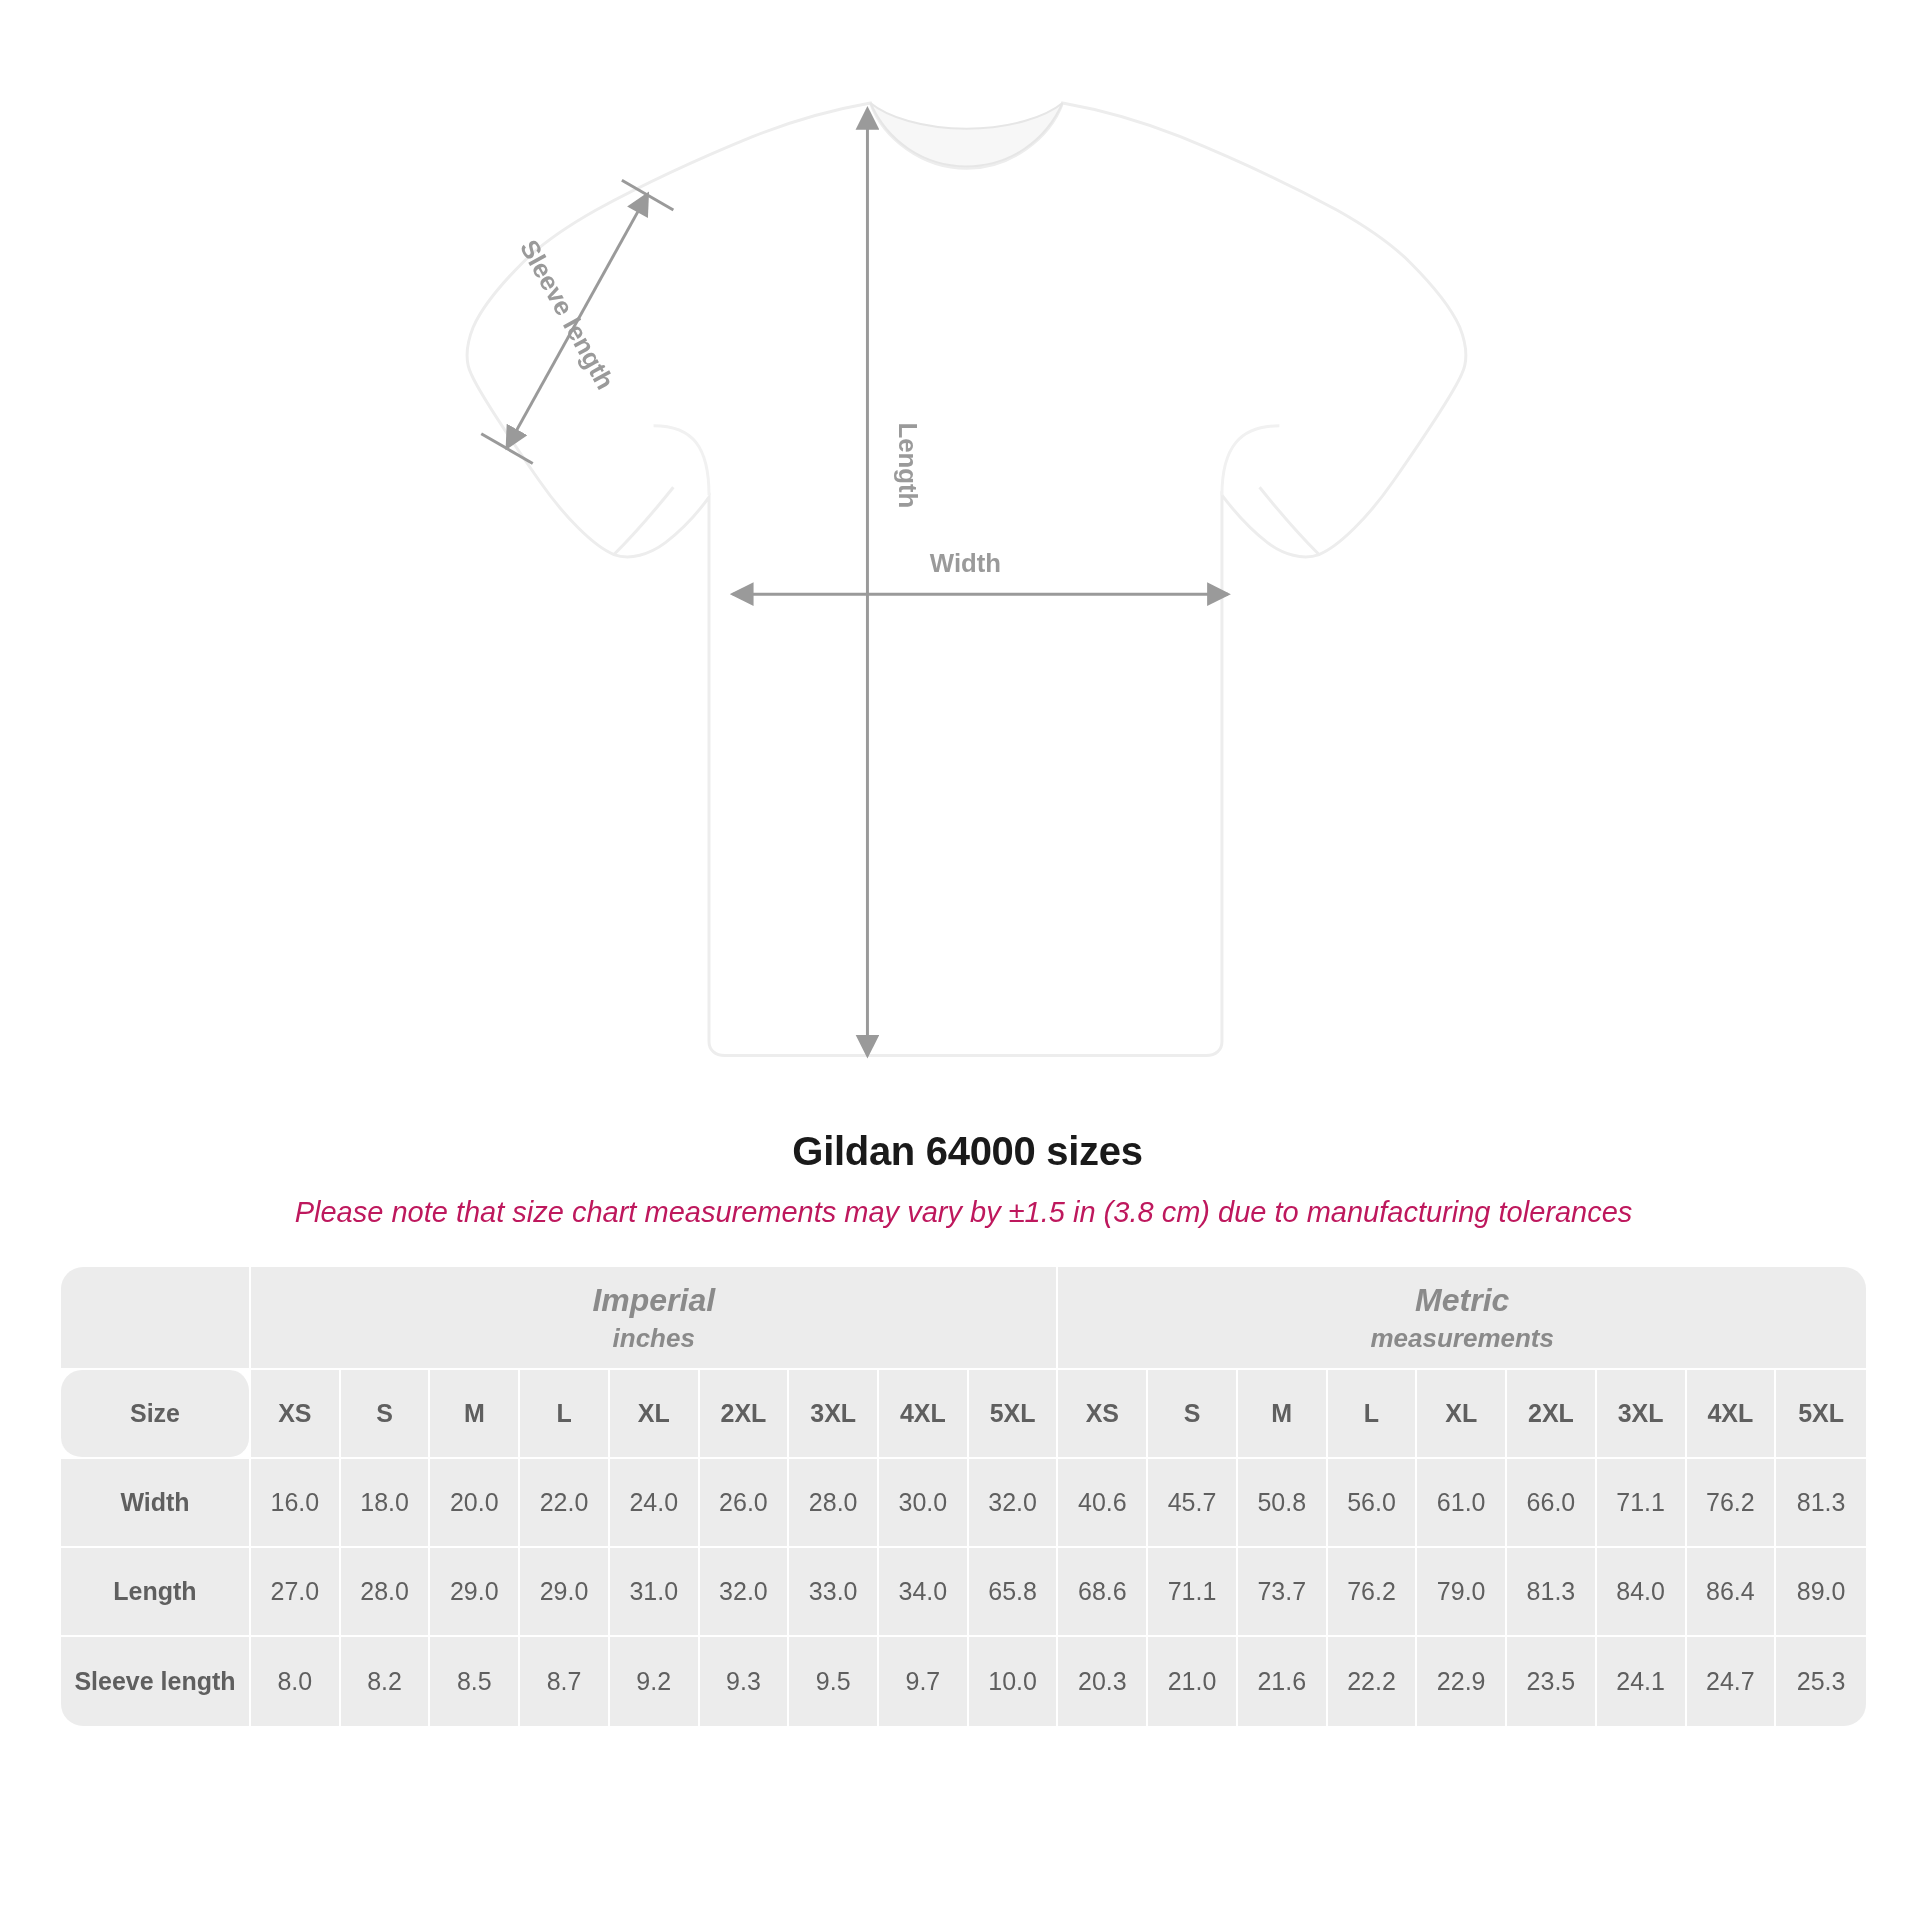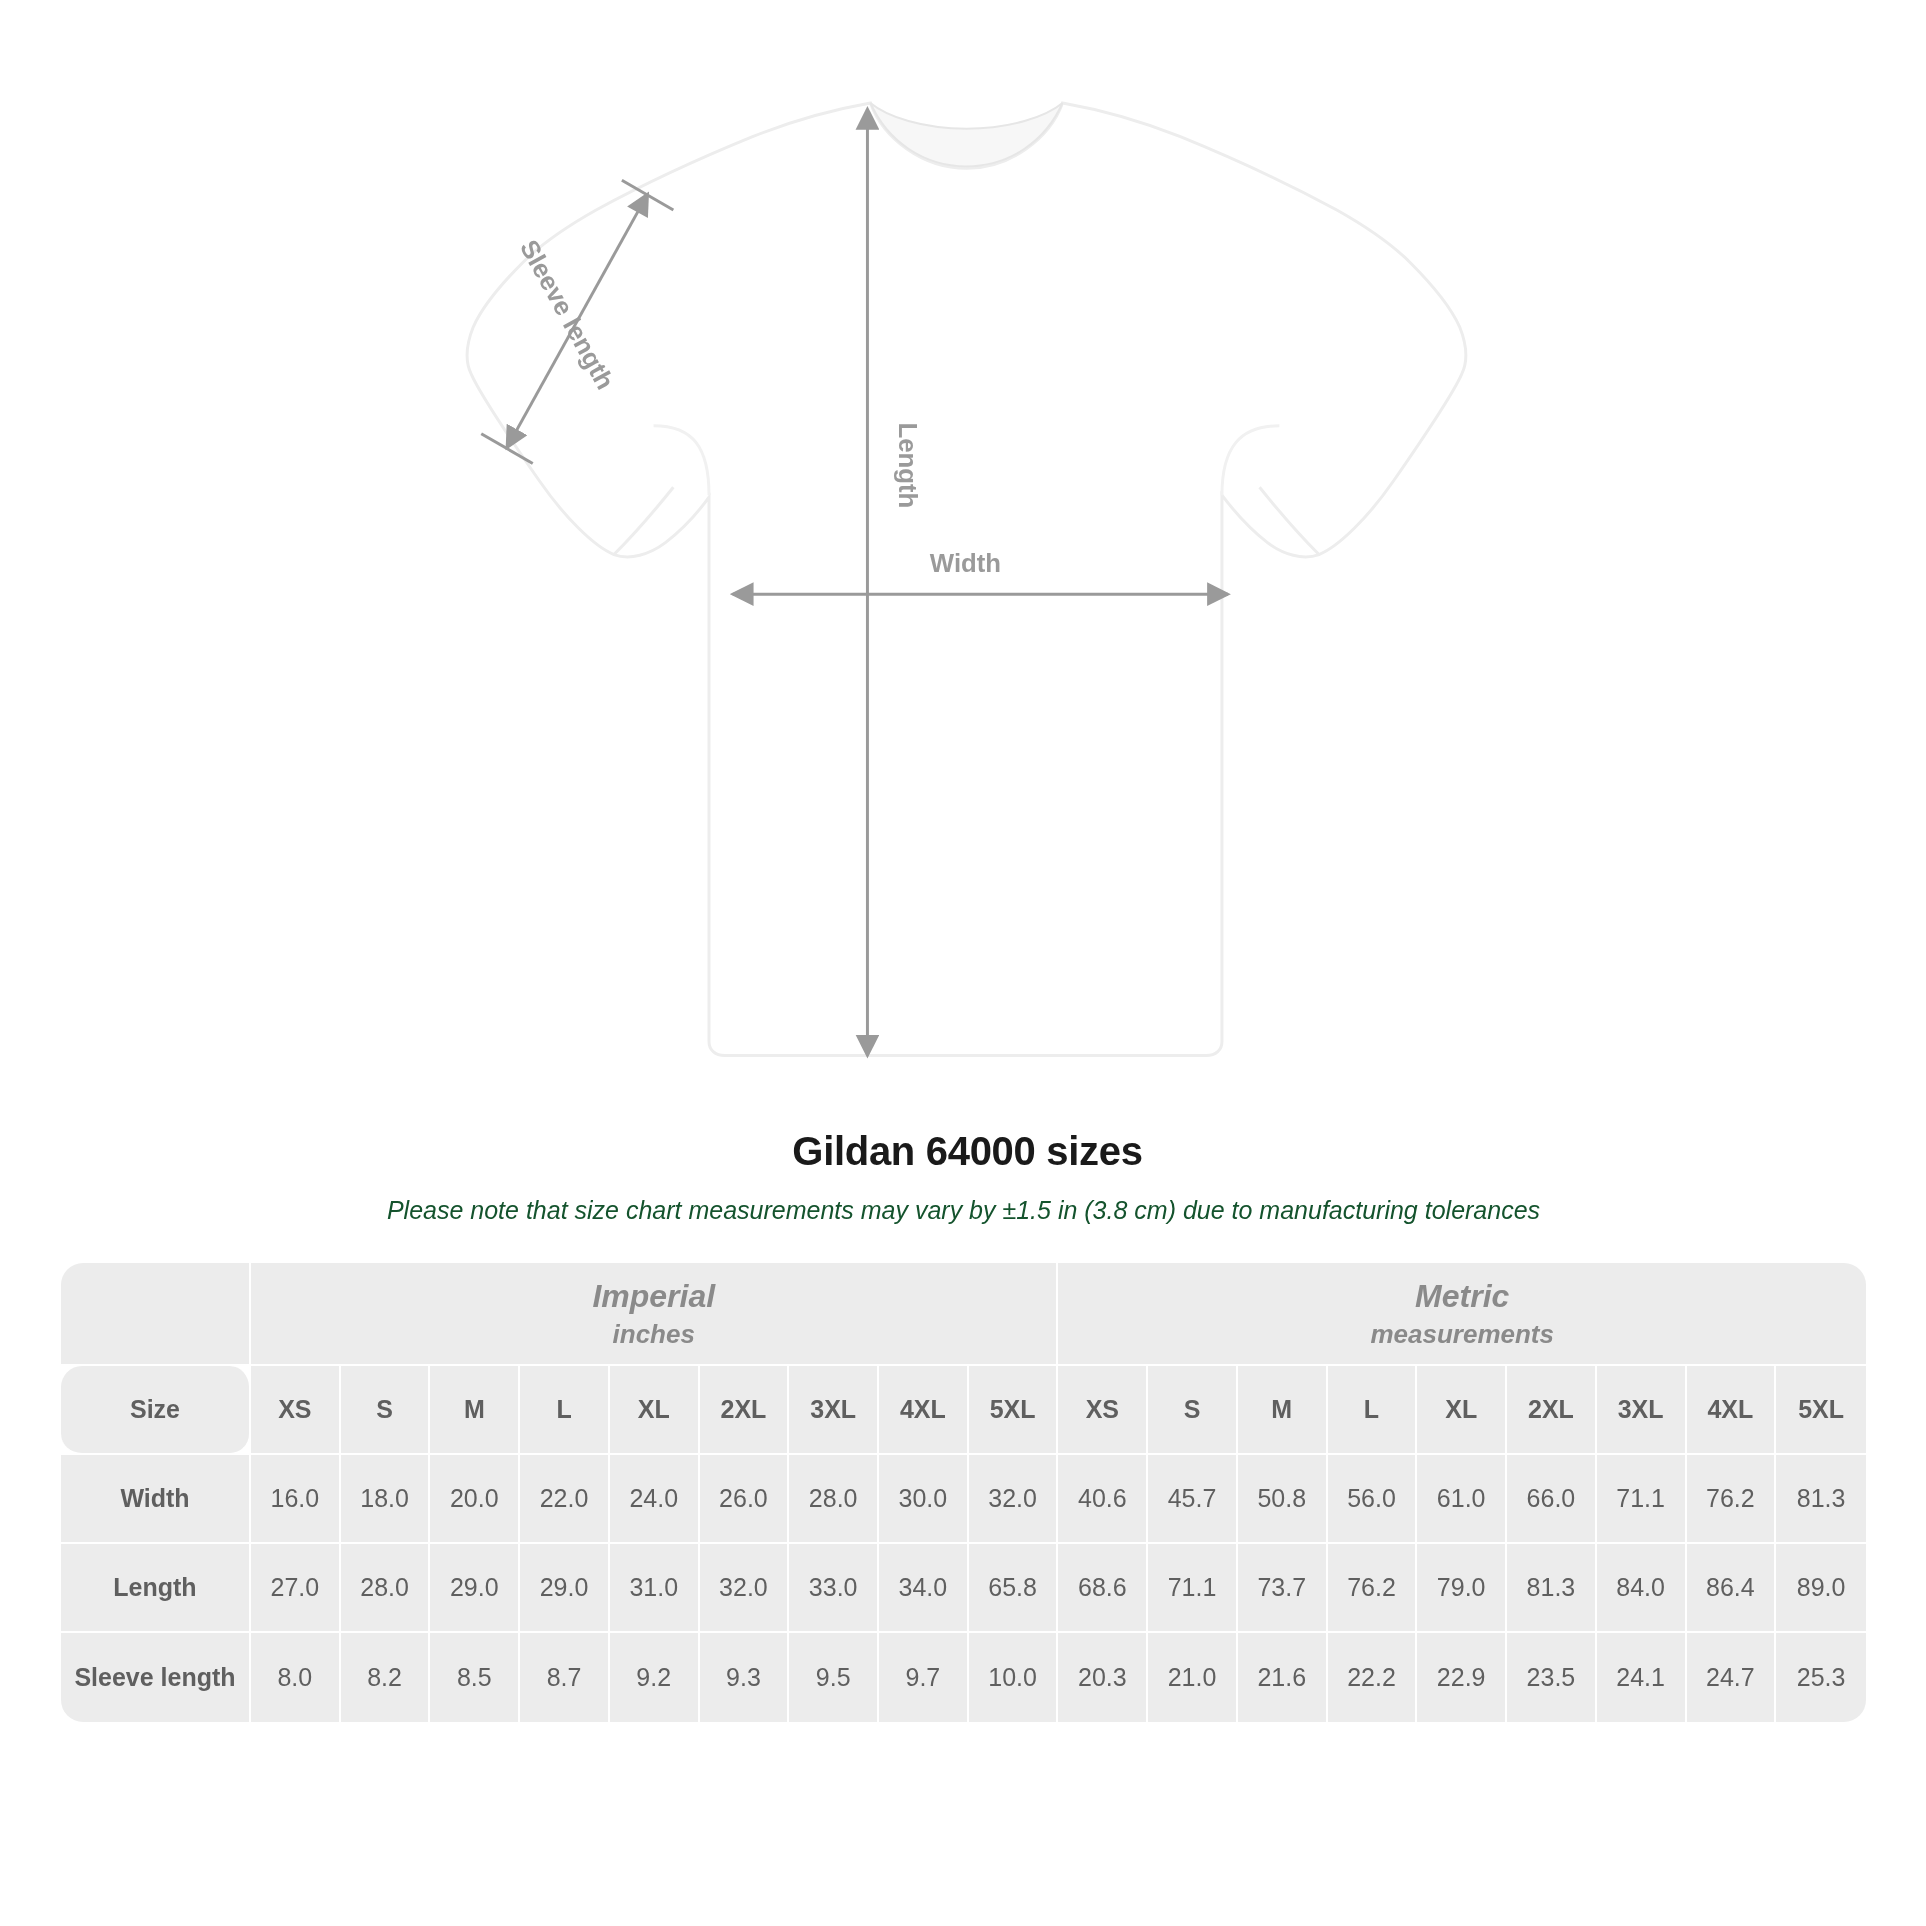--- a/index.html
+++ b/index.html
@@ -39,23 +39,23 @@
     margin-top: 10px;
   }
   .chart-title {
     font-size: 40px;
     font-weight: bold;
     color: #1a1a1a;
     letter-spacing: -0.3px;
     margin: 0 0 22px 8px;
   }
   .chart-note {
-    font-size: 25px;
+    font-size: 29px;
     font-style: italic;
-    color: #14532d;
+    color: #be185d;
     margin: 0;
   }
 
   
   .table-wrap {
     margin: 38px 61px 0 61px;
     border-radius: 22px;
     overflow: hidden;
   }
   table.size-table {

